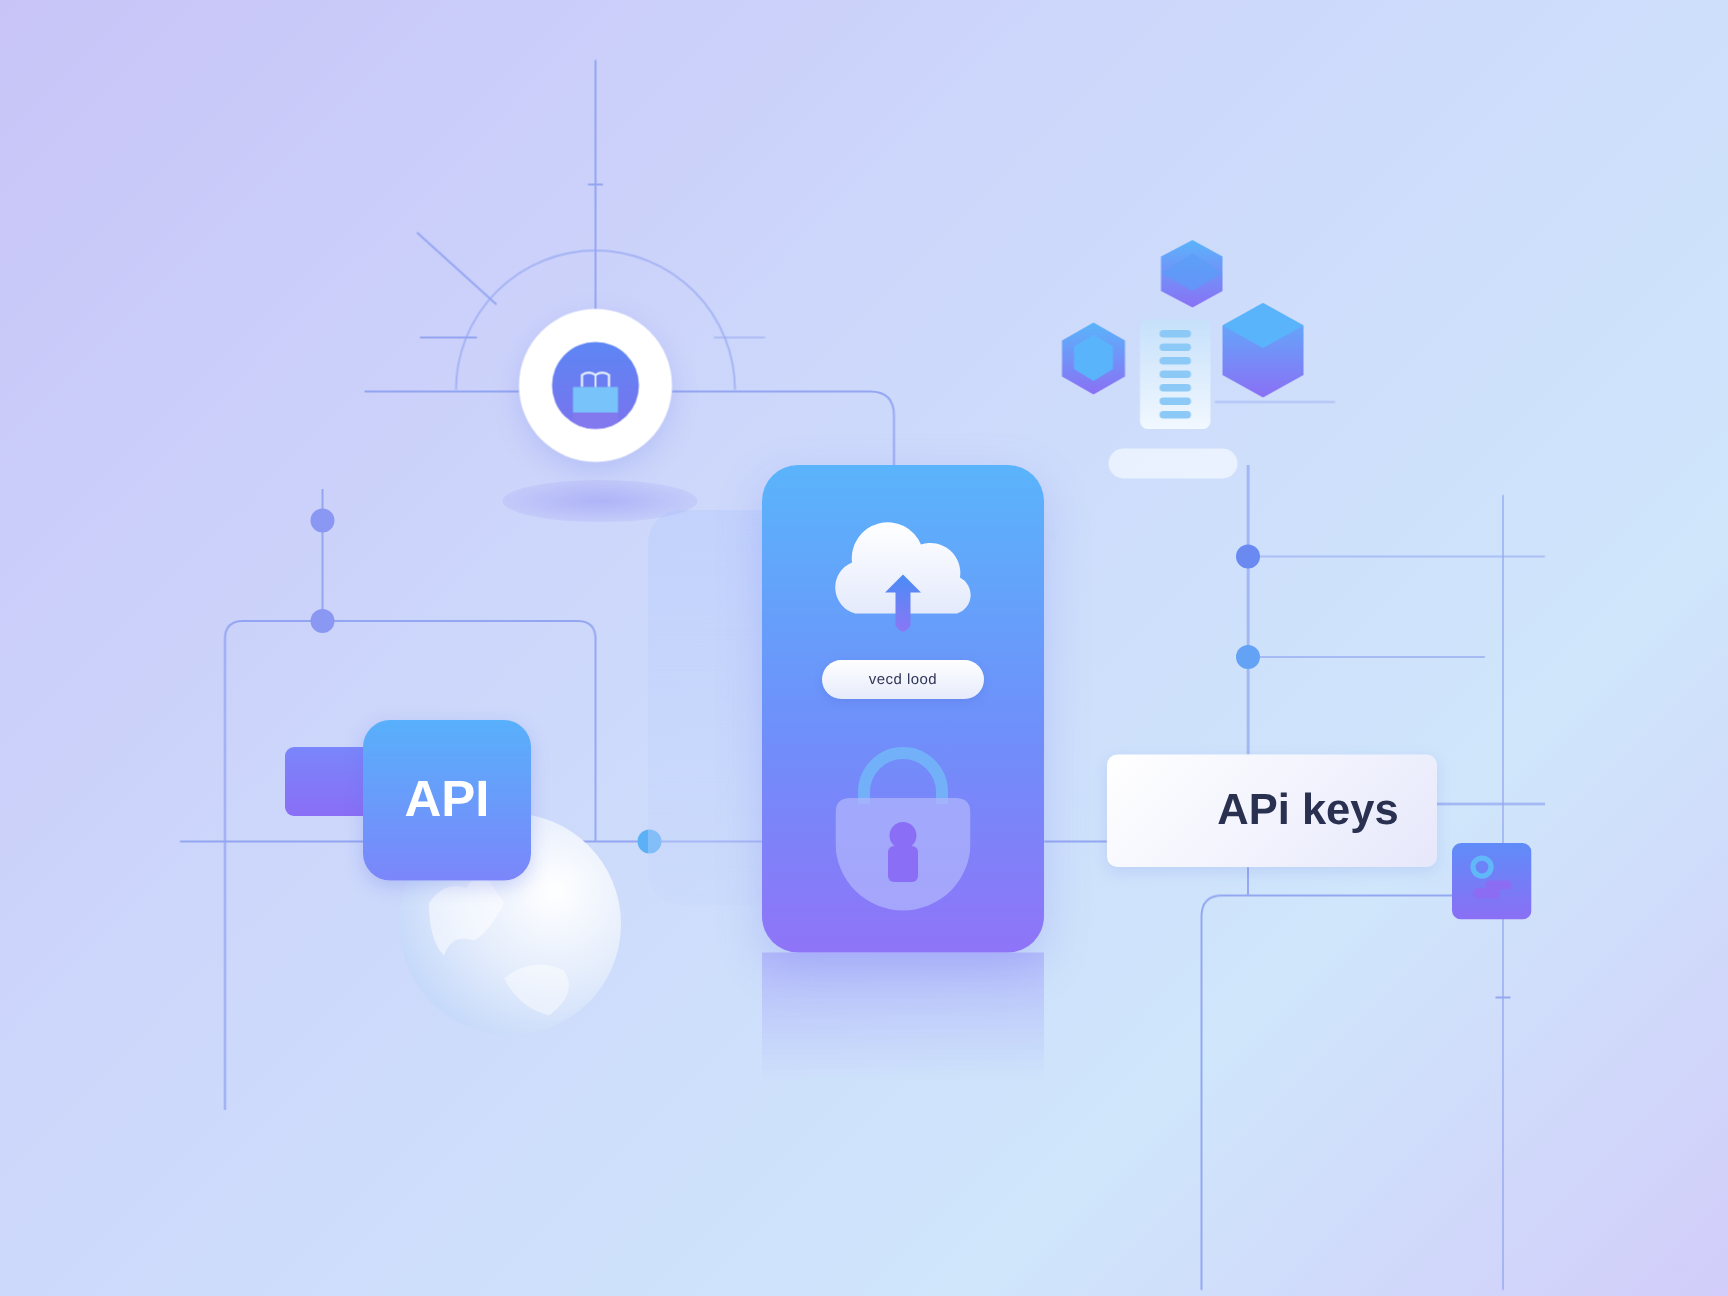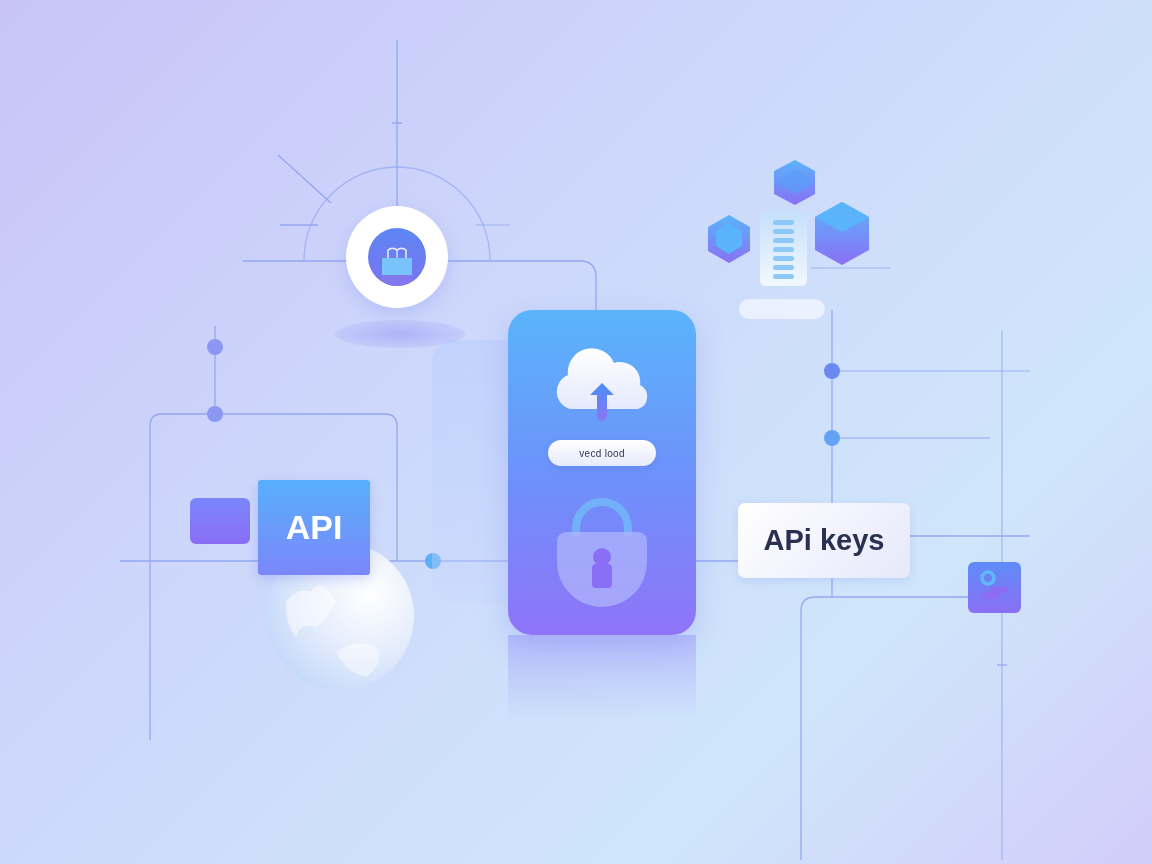--- a/index.html
+++ b/index.html
@@ -12,26 +12,26 @@
   .phone{left:508px;top:310px;width:188px;height:325px;border-radius:24px;
     background:linear-gradient(180deg,#5ab4fb 0%,#6f8ffa 55%,#8f74f8 100%);
     box-shadow:0 10px 30px rgba(110,120,240,0.25);}
   .phone-reflect{left:508px;top:635px;width:188px;height:85px;
     background:linear-gradient(180deg,rgba(160,160,250,0.55),rgba(200,210,252,0));}
   .pill{left:548px;top:440px;width:108px;height:26px;border-radius:13px;
     background:linear-gradient(180deg,#ffffff,#e6ebfb);display:flex;align-items:center;justify-content:center;
     font-size:10px;color:#2f3557;letter-spacing:0.3px;box-shadow:0 2px 6px rgba(80,90,200,0.2);}
   .api-back{left:190px;top:498px;width:60px;height:46px;border-radius:6px;
     background:linear-gradient(180deg,#7a86fb,#8a6ef5);}
-  .api-card{left:242px;top:480px;width:112px;height:95px;border-radius:3px;
+  .api-card{left:242px;top:480px;width:112px;height:107px;border-radius:18px;
     background:linear-gradient(180deg,#58b0fb,#7b86fa);display:flex;align-items:center;justify-content:center;
-    color:#fff;font-weight:bold;font-size:34px;box-shadow:0 4px 12px rgba(90,110,230,0.25);margin-left:16px;}
+    color:#fff;font-weight:bold;font-size:34px;box-shadow:0 4px 12px rgba(90,110,230,0.25);}
   .keys-card{left:738px;top:503px;width:172px;height:75px;border-radius:7px;
     background:linear-gradient(135deg,#ffffff,#e6e8fb);display:flex;align-items:center;justify-content:center;
-    color:#2a3150;font-weight:bold;font-size:29px;box-shadow:0 3px 10px rgba(90,110,230,0.15);}
+    color:#2a3150;font-weight:bold;font-size:29px;box-shadow:0 3px 10px rgba(90,110,230,0.15);padding-left:48px;}
   .globe{left:266px;top:542px;width:148px;height:148px;border-radius:50%;
     background:radial-gradient(circle at 70% 35%,#ffffff 0%,#e6eefc 40%,#c4d8fa 80%,#b8cff8 100%);}
   .lock-ring{left:346px;top:206px;width:102px;height:102px;border-radius:50%;background:#fff;
     box-shadow:0 6px 18px rgba(120,130,240,0.25);}
   .lock-inner{left:368px;top:228px;width:58px;height:58px;border-radius:50%;
     background:linear-gradient(180deg,#5d86f4,#7a74ee);overflow:hidden;}
   .shadow-oval{left:335px;top:320px;width:130px;height:28px;border-radius:50%;
     background:radial-gradient(ellipse,rgba(150,150,245,0.55),rgba(150,150,245,0));}
   .server{left:760px;top:213px;width:47px;height:73px;border-radius:5px;
     background:linear-gradient(180deg,#c6e1fb,#f2f8ff);}

